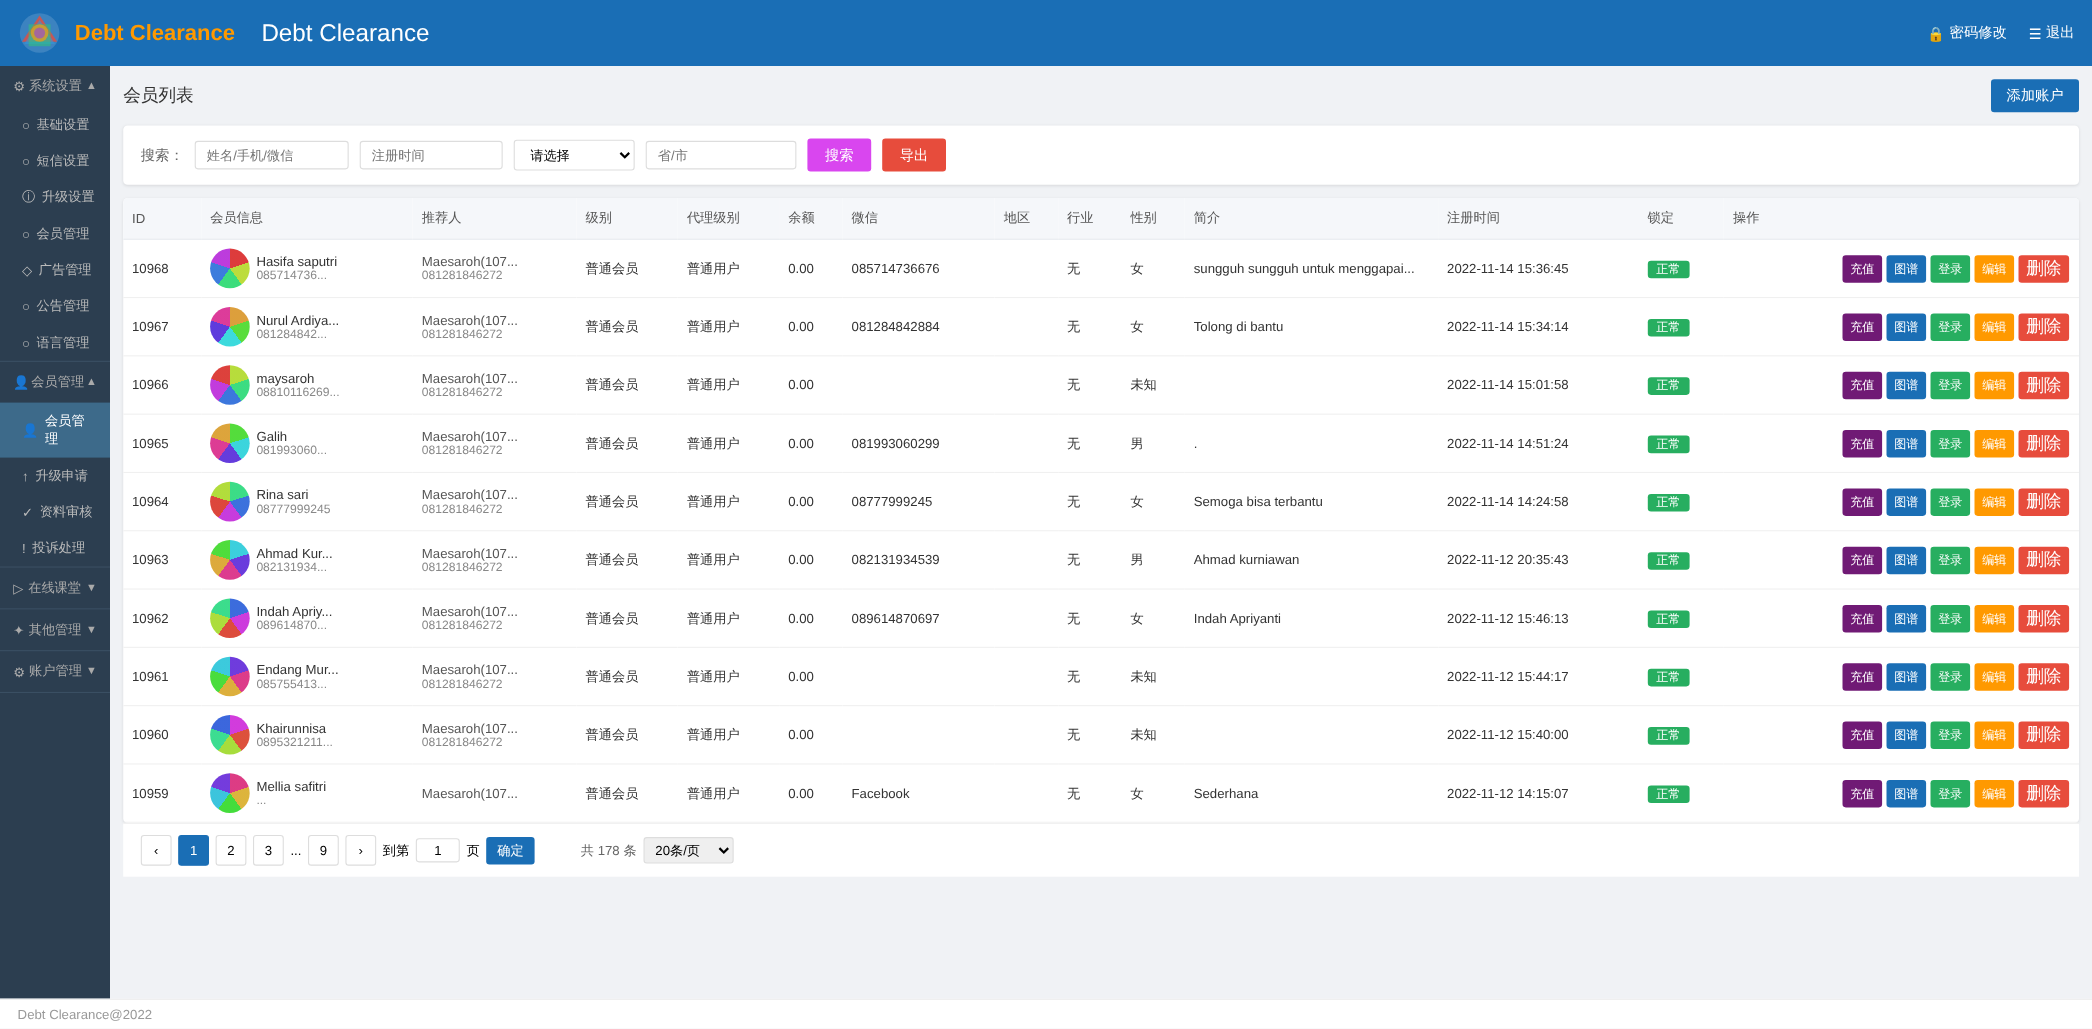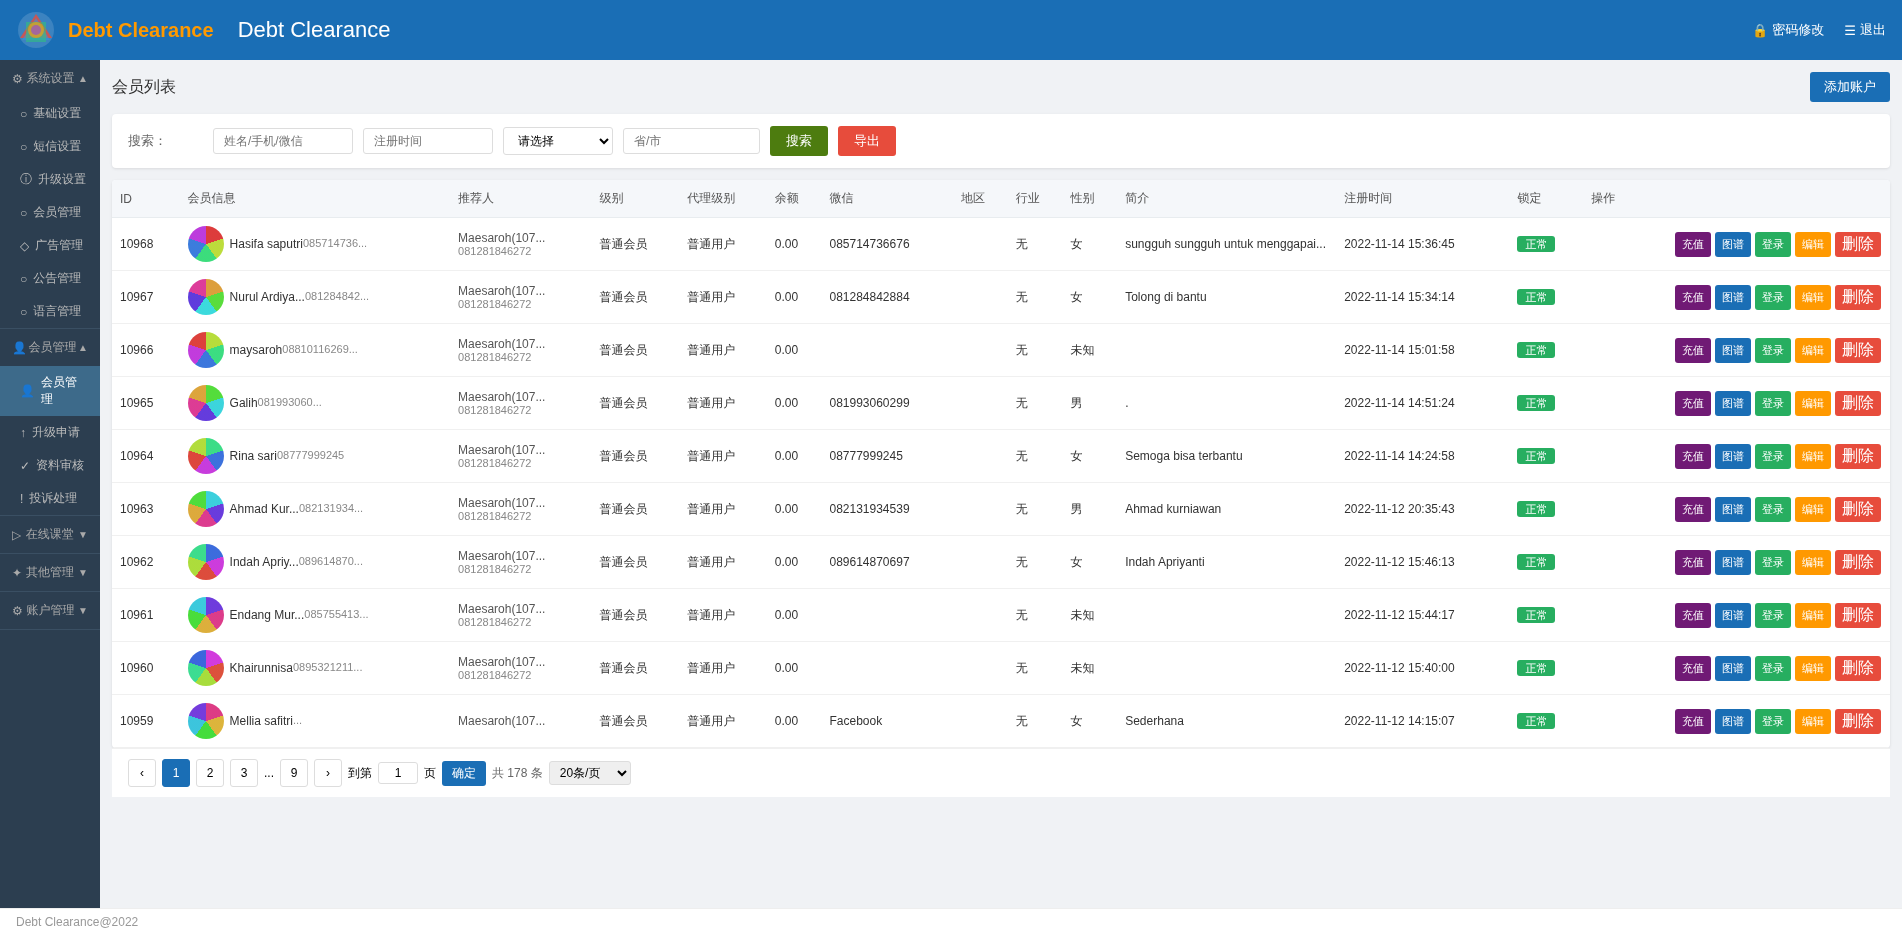--- a/index.html
+++ b/index.html
@@ -28,35 +28,35 @@
     .main { flex: 1; overflow-y: auto; padding: 12px; }
 
     
     .page-header { display: flex; justify-content: space-between; align-items: center; margin-bottom: 12px; }
     .page-title { font-size: 16px; color: #333; font-weight: 500; }
     .btn-add { background: #1a6eb5; color: #fff; border: none; padding: 6px 14px; border-radius: 3px; cursor: pointer; font-size: 13px; }
 
     
     .search-bar { background: #fff; padding: 12px 16px; border-radius: 4px; margin-bottom: 12px; display: flex; align-items: center; gap: 10px; box-shadow: 0 1px 3px rgba(0,0,0,0.1); }
     .search-label { color: #666; font-size: 13px; }
-    .search-input { border: 1px solid #ddd; border-radius: 3px; padding: 5px 10px; font-size: 12px; width: 140px; outline: none; margin-left: 36px; }
+    .search-input { border: 1px solid #ddd; border-radius: 3px; padding: 5px 10px; font-size: 12px; width: 140px; outline: none; }
     .search-date { border: 1px solid #ddd; border-radius: 3px; padding: 5px 10px; font-size: 12px; width: 130px; outline: none; }
     .search-select { border: 1px solid #ddd; border-radius: 3px; padding: 5px 10px; font-size: 12px; width: 110px; outline: none; background: #fff; }
     .search-city { border: 1px solid #ddd; border-radius: 3px; padding: 5px 10px; font-size: 12px; width: 137px; outline: none; }
-    .btn-search { background: #4d7c0f; color: #fff; border: none; padding: 6px 16px; border-radius: 3px; cursor: pointer; font-size: 13px; }
+    .btn-search { background: #d946ef; color: #fff; border: none; padding: 6px 16px; border-radius: 3px; cursor: pointer; font-size: 13px; }
     .btn-export { background: #e74c3c; color: #fff; border: none; padding: 6px 16px; border-radius: 3px; cursor: pointer; font-size: 13px; }
 
     
     .table-container { background: #fff; border-radius: 4px; box-shadow: 0 1px 3px rgba(0,0,0,0.1); overflow: hidden; }
     table { width: 100%; border-collapse: collapse; font-size: 12px; }
     thead tr { background: #f5f7fa; }
     thead th { padding: 10px 8px; text-align: left; color: #555; font-weight: 500; border-bottom: 1px solid #e8ecef; white-space: nowrap; }
     tbody tr { border-bottom: 1px solid #f0f0f0; }
     tbody td { padding: 8px 8px; color: #333; vertical-align: middle; }
-    .member-info { display: flex; flex-direction: row; }
+    .member-info { display: flex; flex-direction: column; }
     .member-name { font-weight: 500; color: #333; }
     .member-phone { color: #888; font-size: 11px; }
     .referrer-info { display: flex; flex-direction: column; }
     .referrer-name { color: #555; }
     .referrer-phone { color: #888; font-size: 11px; }
     .member-cell { display: flex; align-items: center; }
     .badge-normal { background: #27ae60; color: #fff; padding: 2px 8px; border-radius: 3px; font-size: 11px; }
     .btn-recharge { background: #701a75; color: #fff; border: none; padding: 2px 7px; border-radius: 3px; cursor: pointer; font-size: 11px; margin: 1px; text-align: right; }
     .btn-qrcode { background: #1a6eb5; color: #fff; border: none; padding: 2px 7px; border-radius: 3px; cursor: pointer; font-size: 11px; margin: 1px; }
     .btn-login { background: #27ae60; color: #fff; border: none; padding: 2px 7px; border-radius: 3px; cursor: pointer; font-size: 11px; margin: 1px; }
@@ -66,21 +66,21 @@
     .action-row1 { display: flex; gap: 2px; }
     .action-row2 { display: flex; gap: 2px; }
 
     
     .pagination { display: flex; align-items: center; gap: 6px; padding: 10px 16px; background: #fff; border-top: 1px solid #f0f0f0; font-size: 12px; }
     .page-btn { width: 28px; height: 28px; border: 1px solid #ddd; background: #fff; cursor: pointer; border-radius: 3px; display: flex; align-items: center; justify-content: center; font-size: 12px; }
     .page-btn.active { background: #1a6eb5; color: #fff; border-color: #1a6eb5; }
     .page-input { width: 40px; border: 1px solid #ddd; border-radius: 3px; padding: 3px 6px; text-align: center; font-size: 12px; }
     .page-confirm { background: #1a6eb5; color: #fff; border: none; padding: 4px 10px; border-radius: 3px; cursor: pointer; font-size: 12px; }
     .page-select { border: 1px solid #ddd; border-radius: 3px; padding: 3px 6px; font-size: 12px; }
-    .page-total { color: #666; }
+    .page-total { color: #666; margin-left: 36px; }
 
     
     .footer { background: #fff; padding: 6px 16px; font-size: 12px; color: #999; border-top: 1px solid #eee; flex-shrink: 0; }
 
     
     .avatar-circle { width: 36px; height: 36px; border-radius: 50%; background: conic-gradient(#e74c3c 0deg 60deg, #3498db 60deg 120deg, #2ecc71 120deg 180deg, #f39c12 180deg 240deg, #9b59b6 240deg 300deg, #1abc9c 300deg 360deg); flex-shrink: 0; }
   </style>
 </head>
 <body>
 

